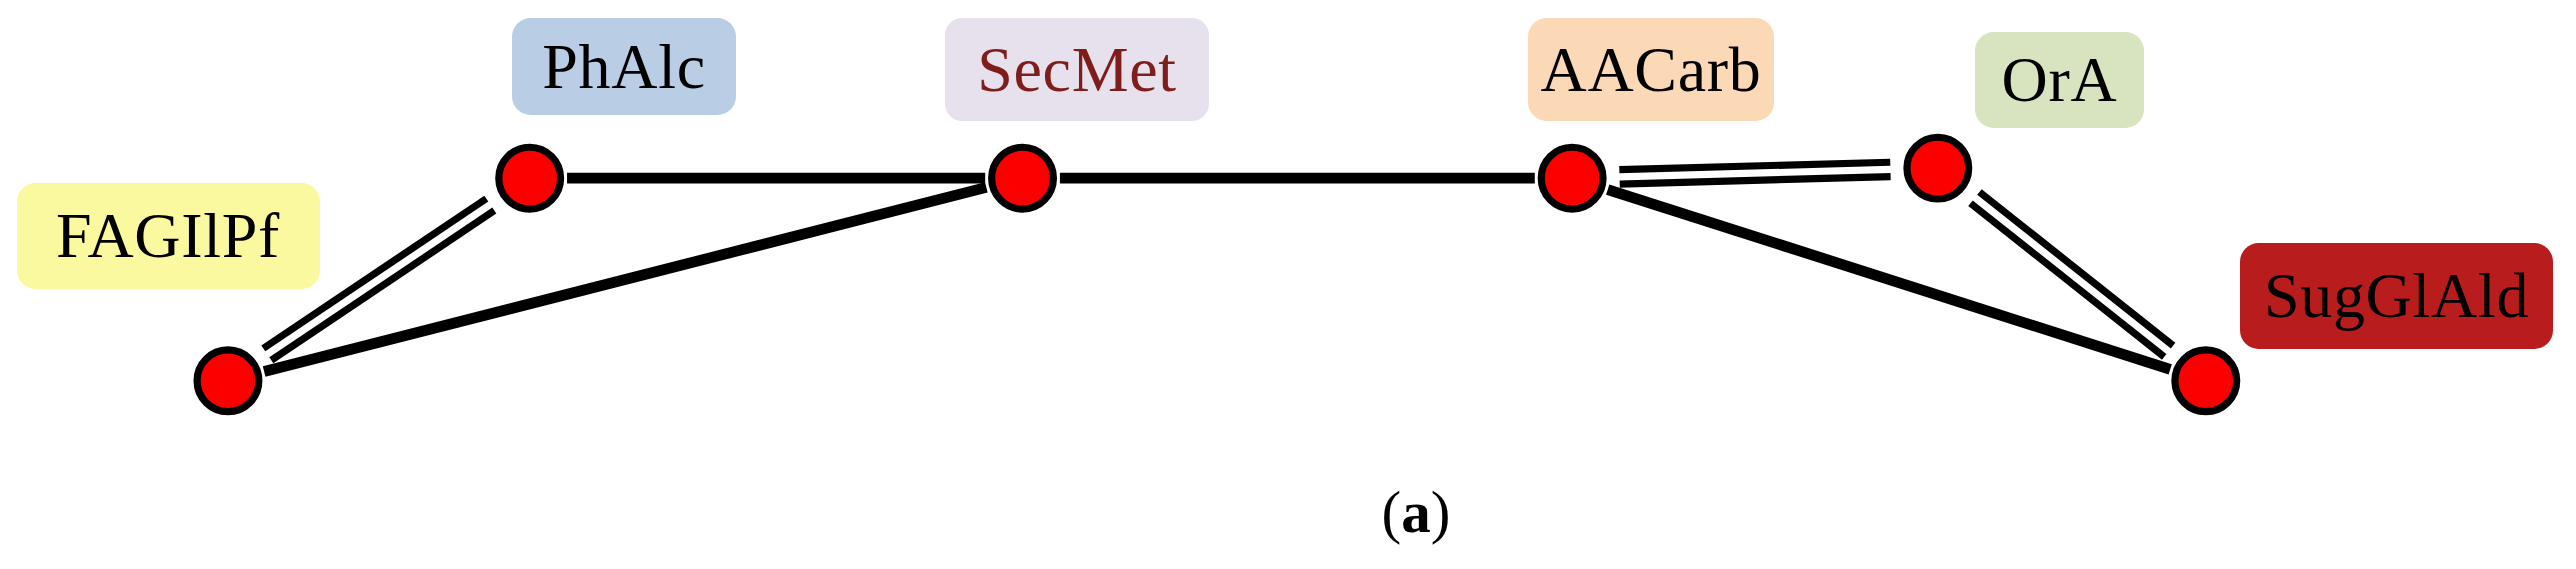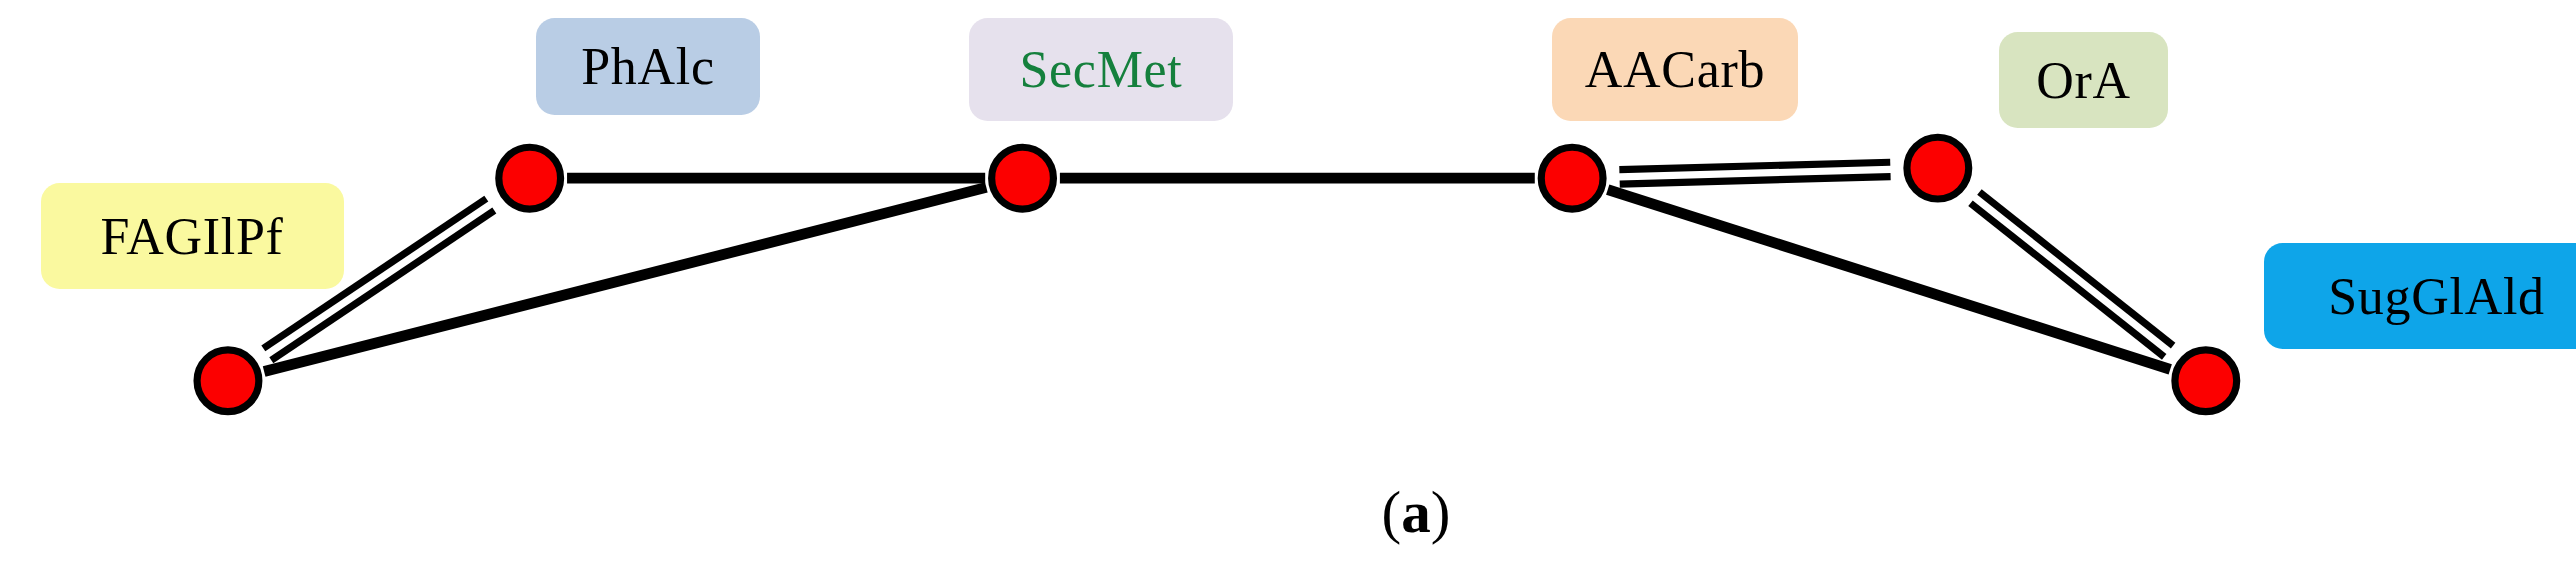--- a/index.html
+++ b/index.html
@@ -8,25 +8,24 @@
     width:2576px;height:569px;
     background:#ffffff;
     overflow:hidden;
     font-family:"Liberation Serif","DejaVu Serif",serif;
   }
   #graph-canvas{position:absolute;left:0;top:0;}
   .node-label{
     position:absolute;
     display:flex;align-items:center;justify-content:center;
     border-radius:18.7px;
-    font-size:52px;
+    font-size:64px;
     color:#000000;
     letter-spacing:0.7px;
     white-space:nowrap;
-    margin-left:24px;
   }
   #figure-caption{
     position:absolute;
     transform:translateX(-50%);
     font-size:59px;
     line-height:1.1;
     color:#000000;
   }
   #figure-caption .cap-letter{font-weight:bold;}
 </style>
@@ -48,18 +47,18 @@
       <circle cx="317" cy="530" r="43" fill="#fc0000" stroke="#000000" stroke-width="10"></circle>
       <circle cx="737" cy="248" r="43" fill="#fc0000" stroke="#000000" stroke-width="10"></circle>
       <circle cx="1423" cy="248" r="43" fill="#fc0000" stroke="#000000" stroke-width="10"></circle>
       <circle cx="2188" cy="248" r="43" fill="#fc0000" stroke="#000000" stroke-width="10"></circle>
       <circle cx="2697" cy="234" r="43" fill="#fc0000" stroke="#000000" stroke-width="10"></circle>
       <circle cx="3070" cy="530" r="43" fill="#fc0000" stroke="#000000" stroke-width="10"></circle>
     </svg>
   <div id="figure-caption" style="left: 1416px; top: 480px;"><span>(</span><span class="cap-letter">a</span><span>)</span></div>
 <div class="node-label" style="left: 16.5px; top: 183px; width: 303px; height: 106px; background: rgb(250, 249, 159); color: rgb(0, 0, 0); text-align: right;">FAGIlPf</div>
     <div class="node-label" style="left: 512px; top: 18px; width: 224px; height: 97px; background: rgb(185, 205, 229); color: rgb(0, 0, 0);">PhAlc</div>
-    <div class="node-label" style="left: 945px; top: 18px; width: 264px; height: 103px; background: rgb(230, 225, 237); color: #15803d;">SecMet</div>
+    <div class="node-label" style="left: 945px; top: 18px; width: 264px; height: 103px; background: rgb(230, 225, 237); color: #7f1d1d; border-radius: 17px;">SecMet</div>
     <div class="node-label" style="left: 1975px; top: 32px; width: 169px; height: 96px; background: rgb(216, 228, 192); color: rgb(0, 0, 0);">OrA</div>
     <div class="node-label" style="left: 1528px; top: 18px; width: 246px; height: 103px; background: rgb(251, 216, 182); color: rgb(0, 0, 0);">AACarb</div>
-    <div class="node-label" style="left: 2240px; top: 243px; width: 313px; height: 106px; background: #0ea5e9; color: rgb(0, 0, 0); padding-left: 16px;">SugGlAld</div>
+    <div class="node-label" style="left: 2240px; top: 243px; width: 313px; height: 106px; background: #b91c1c; color: rgb(0, 0, 0);">SugGlAld</div>
   </div>
 
 
 </body></html>

